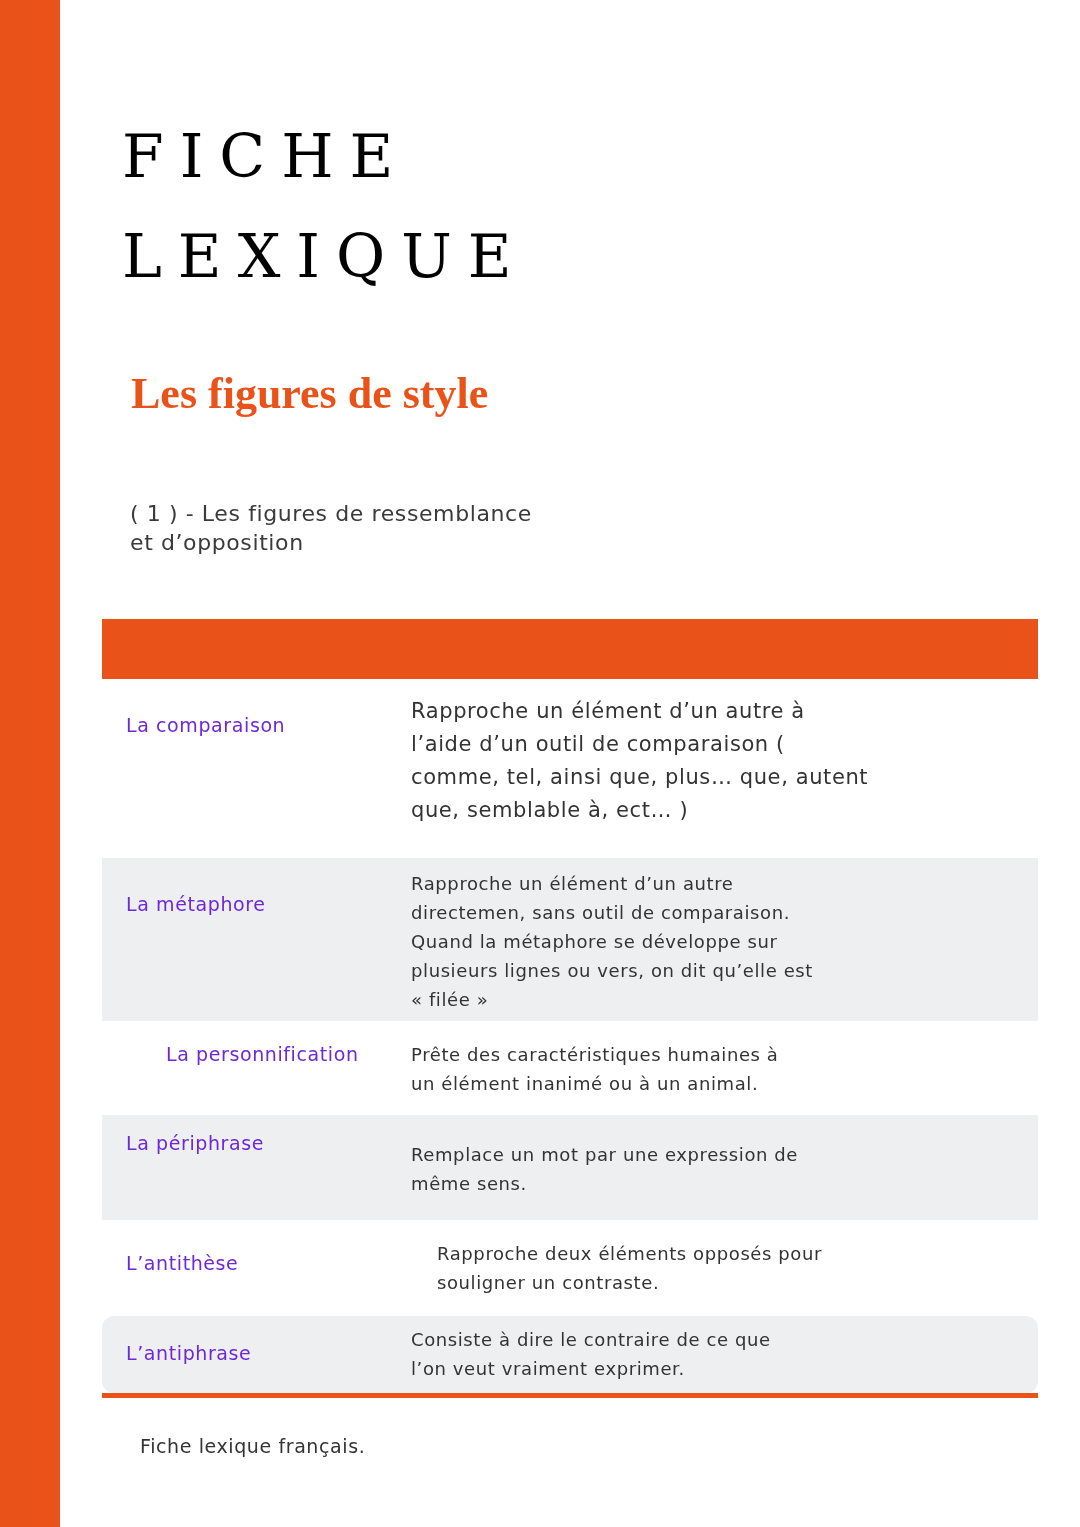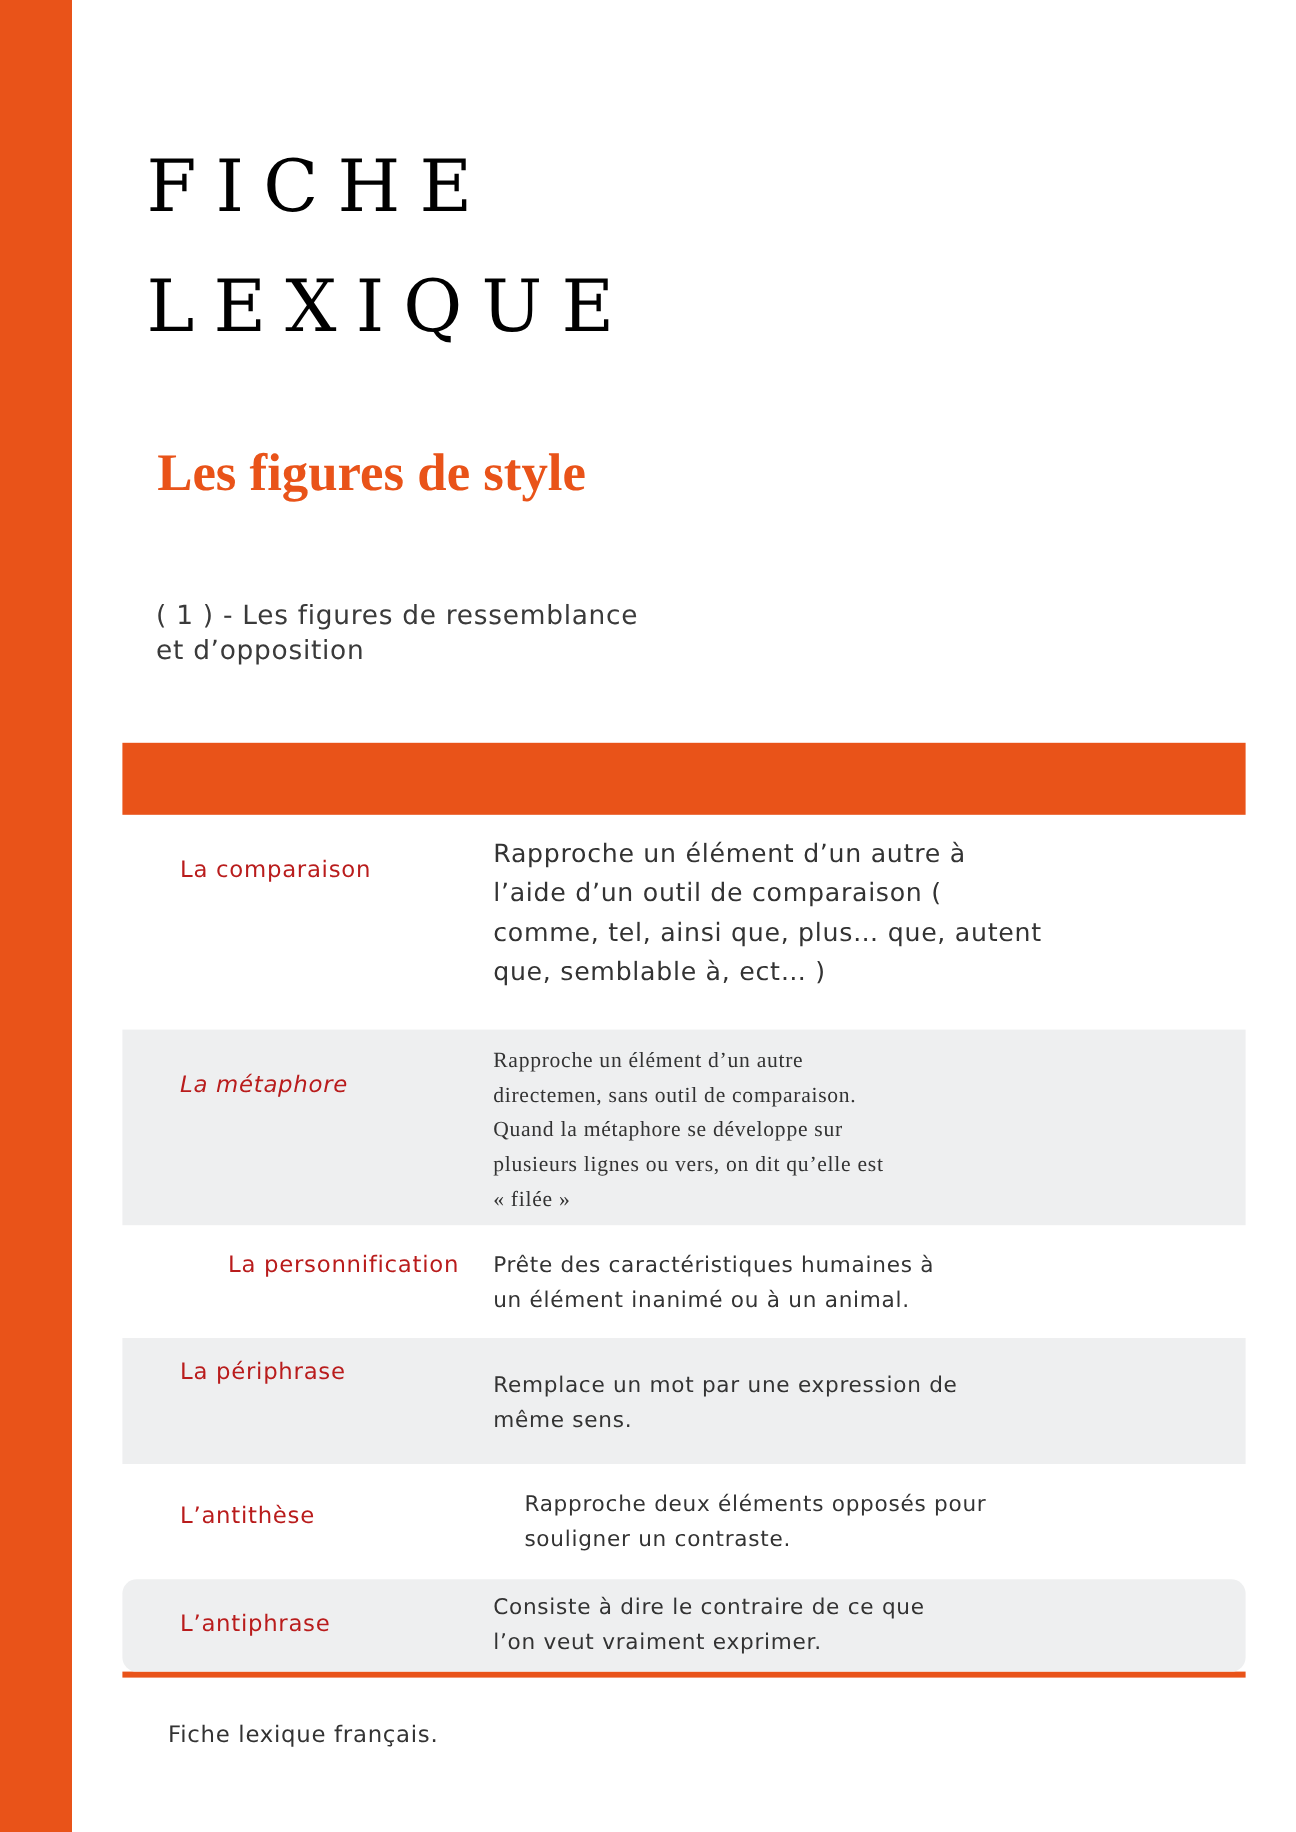--- a/index.html
+++ b/index.html
@@ -25,22 +25,22 @@
     .section-label {
       position: absolute; left: 130px; top: 499px; width: 420px;
       font-size: 22px; line-height: 29px; color: #3a3a3a; letter-spacing: 0.6px;
     }
 
     .table { position: absolute; left: 102px; top: 619px; width: 936px; }
     .table-header { height: 60px; background: #e95319; }
     .row { position: relative; width: 936px; }
     .row.alt { background: #eeeff0; }
     .cell-term {
-      position: absolute; left: 48px;
-      font-size: 19px; line-height: 29px; color: #b91c1c; letter-spacing: 0.6px;
+      position: absolute; left: 24px;
+      font-size: 19px; line-height: 29px; color: #6d28d9; letter-spacing: 0.6px;
     }
     .cell-def {
       position: absolute; left: 309px; width: 520px;
       font-size: 18px; line-height: 29px; color: #333333; letter-spacing: 0.6px;
       white-space: pre-line;
     }
     .cell-def.large { font-size: 21px; line-height: 33px; width: 560px; }
     .table-bottom { height: 5px; background: #e95319; }
 
     .footer-note {
@@ -67,22 +67,22 @@
 
   <div class="row" style="height:179px;">
     <span class="cell-term" style="top:32px;">La comparaison</span>
     <span class="cell-def large" style="top:16px;">Rapproche un élément d’un autre à
 l’aide d’un outil de comparaison (
 comme, tel, ainsi que, plus… que, autent
 que, semblable à, ect… )</span>
   </div>
 
   <div class="row alt" style="height:163px;">
-    <span class="cell-term" style="top:32px;font-style:italic;">La métaphore</span>
-    <span class="cell-def" style="top:11px;font-family:Liberation Serif, serif;">Rapproche un élément d’un autre
+    <span class="cell-term" style="top:32px;">La métaphore</span>
+    <span class="cell-def" style="top:11px;">Rapproche un élément d’un autre
 directemen, sans outil de comparaison.
 Quand la métaphore se développe sur
 plusieurs lignes ou vers, on dit qu’elle est
 « filée »</span>
   </div>
 
   <div class="row" style="height:94px;">
     <span class="cell-term" style="top:19px;margin-left:40px;">La personnification</span>
     <span class="cell-def" style="top:19px;">Prête des caractéristiques humaines à
  un élément inanimé ou à un animal.</span>

